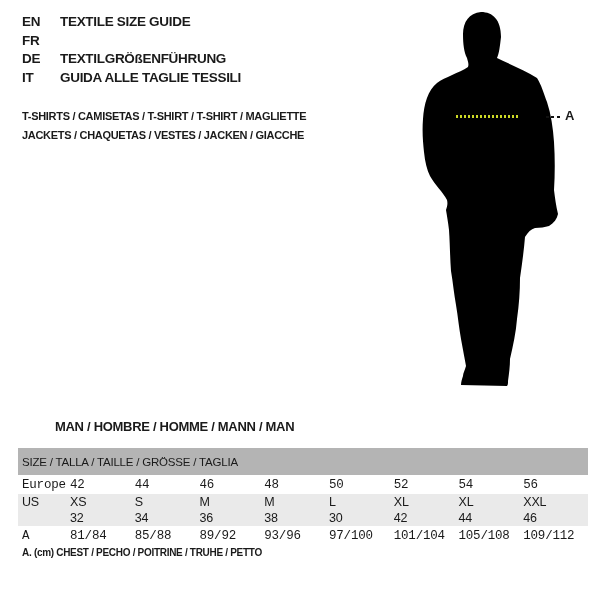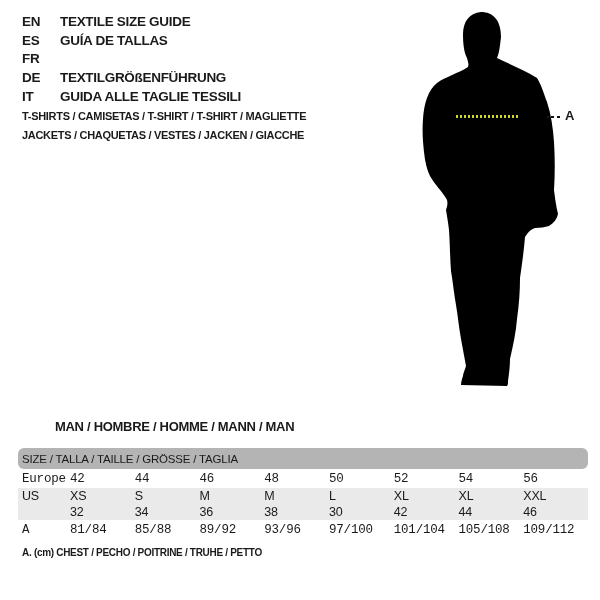--- a/index.html
+++ b/index.html
@@ -42,43 +42,39 @@
   .section-title{position:absolute;left:22px;top:419px;font-size:13px;font-weight:bold;letter-spacing:-0.3px;padding-left:33px;}
   
   .size-table{
     position:absolute;left:18px;top:448px;width:570px;
     border-collapse:collapse;table-layout:fixed;
     font-size:12.5px;letter-spacing:-0.2px;
   }
   .size-table td{padding:0;vertical-align:middle;white-space:nowrap;}
   .size-table td.lbl{text-align:left;padding-left:4px;}
   .size-table tr.thead td{
-    background:var(--header_bg);height:21px;font-size:11.5px;
-    text-align:left;padding-left:4px;border-radius:6px;
+    background:var(--header_bg);height:27px;font-size:11.5px;
+    text-align:left;padding-left:4px;
   }
   .size-table tr.r-white td{background:#ffffff;}
   .size-table tr.r-gray td{background:var(--stripe_bg);}
   .size-table tr.h17 td{height:19px;font-family:Liberation Mono, monospace;}
   .size-table tr.h16 td{height:16px;margin-left:30px;}
   
   .footnote{position:absolute;left:22px;top:547px;font-size:10px;font-weight:bold;letter-spacing:-0.3px;}
 </style>
 </head>
 <body>
 
 <div class="canvas">
 
   <div class="lang-list">
     <div class="lang-row">
       <span class="lang-code">EN</span>
       <span class="lang-label">TEXTILE SIZE GUIDE</span>
-    </div>
-    <div class="lang-row">
-      <span class="lang-code">ES</span>
-      <span class="lang-label">GUÍA DE TALLAS</span>
     </div>
     <div class="lang-row">
       <span class="lang-code">FR</span>
     </div>
     <div class="lang-row">
       <span class="lang-code">DE</span>
       <span class="lang-label">TEXTILGRÖßENFÜHRUNG</span>
     </div>
     <div class="lang-row">
       <span class="lang-code">IT</span>

